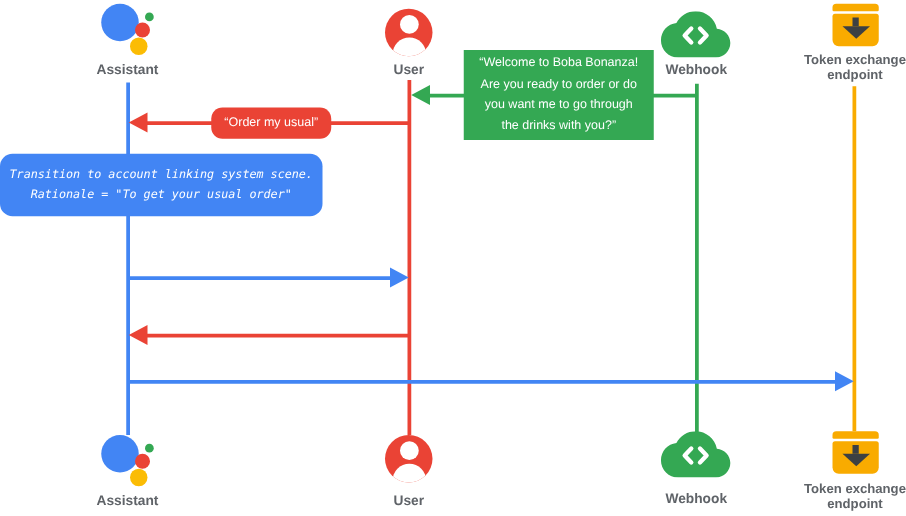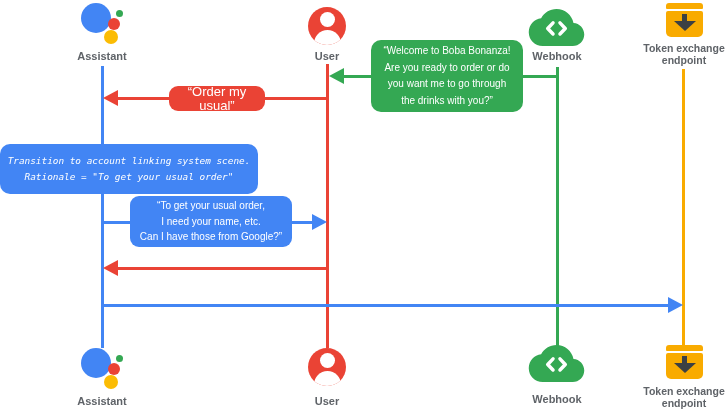--- a/index.html
+++ b/index.html
@@ -20,27 +20,27 @@
   .head-right{border-top:8px solid transparent;border-bottom:8px solid transparent;}
   .hl-green{border-right:15px solid #34A853;}
   .hl-red{border-right:15px solid #EA4335;}
   .hr-blue{border-left:15px solid #4285F4;}
   
   .bubble{
     position:absolute;z-index:3;color:#ffffff;text-align:center;
     white-space:pre-line;box-sizing:border-box;
     display:flex;align-items:center;justify-content:center;
   }
-  .b-green{background:#34A853;border-radius:10px;font-size:10px;line-height:16.5px;}
-  .b-red{background:#EA4335;border-radius:9px;font-size:13px;line-height:14px;text-align:center;}
+  .b-green{background:#34A853;border-radius:0;font-size:10px;line-height:16.5px;}
+  .b-red{background:#EA4335;border-radius:9px;font-size:10px;line-height:14px;text-align:center;}
   .b-blue{background:#4285F4;border-radius:9px;font-size:10px;line-height:15.5px;}
   .b-mono{
     background:#4285F4;border-radius:10px;
     font-family:"DejaVu Sans Mono","Liberation Mono",monospace;
-    font-style:italic;font-size:9.4px;line-height:16px;margin-top:21px;
+    font-style:italic;font-size:9.4px;line-height:16px;
   }
   
   .actor-label{
     position:absolute;width:110px;text-align:center;color:#5F6368;
     font-size:11px;font-weight:600;white-space:pre-line;line-height:11.5px;z-index:4;
   }
   
   .assistant-icon{position:absolute;width:46px;height:42px;z-index:4;}
   .assistant-icon .c{position:absolute;border-radius:50%;}
   .as-blue{width:30px;height:30px;left:1px;top:1px;background:#4285F4;}
@@ -114,23 +114,20 @@
 
   <div class="msg-line ll-red" style="left:117px;top:97px;width:210px;"></div>
   <div class="head head-left hl-red" style="left:103px;top:90px;"></div>
   <div class="bubble b-red" style="left:169px;top:86px;width:96px;height:25px;">“Order my usual”</div>
 
   <div class="bubble b-mono" style="left:0px;top:123px;width:258px;height:50px;">Transition to account linking system scene.
 Rationale = "To get your usual order"</div>
 
   <div class="msg-line ll-blue" style="left:102px;top:221px;width:211px;"></div>
   <div class="head head-right hr-blue" style="left:312px;top:214px;"></div>
-  <div class="bubble b-blue" style="left:130px;top:196px;width:162px;height:51px;">“To get your usual order,
-I need your name, etc.
-Can I have those from Google?”</div>
 
   <div class="msg-line ll-red" style="left:117px;top:267px;width:210px;"></div>
   <div class="head head-left hl-red" style="left:103px;top:260px;"></div>
 
   <div class="msg-line ll-blue" style="left:102px;top:304px;width:567px;"></div>
   <div class="head head-right hr-blue" style="left:668px;top:297px;"></div>
 
   <div class="assistant-icon" style="left:80px;top:347px;">
     <div class="c as-blue"></div>
     <div class="c as-green"></div>

